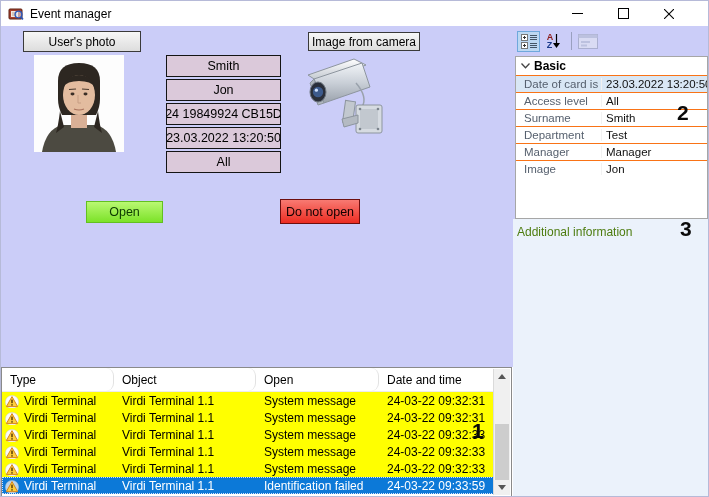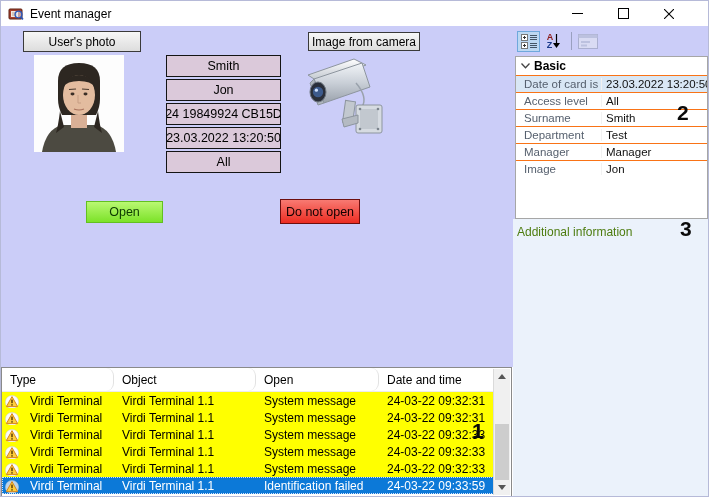--- a/index.html
+++ b/index.html
@@ -56,21 +56,21 @@
   
   .table{position:absolute;left:0;top:366px;width:511px;height:130px;background:#fff;
     border:1px solid #8a8a8a;box-sizing:border-box;}
   .thead{display:flex;height:23px;width:492px;border-bottom:1px solid #ececec;}
   .th{display:flex;align-items:center;padding-left:8px;border-right:1px solid #e2e2e2;box-sizing:border-box;white-space:nowrap;border-radius:8px;}
   .th1{width:112px}.th2{width:142px}.th3{width:123px}.th4{width:115px;border-right:none;}
   .tr{display:flex;height:17px;width:492px;align-items:center;}
   .tr.warn{background:#ffff00;}
   .tr.selrow{background:#0c79d8;color:#fff;outline:1px dotted #cfe0ff;outline-offset:-1px;}
   .td{box-sizing:border-box;padding-left:8px;white-space:nowrap;overflow:hidden;}
-  .td.type{width:112px;padding-left:28px;position:relative;}
+  .td.type{width:112px;padding-left:22px;position:relative;}
   .td.obj{width:142px}.td.evt{width:123px}.td.dt{width:115px}
   .warn-ico{position:absolute;left:3px;top:1px;width:14px;height:14px;}
   .vscroll{position:absolute;top:1px;right:1px;width:16px;bottom:1px;background:#f0f0f0;border-left:1px solid #dadada;}
   .sb-btn{position:absolute;left:0;right:0;height:15px;display:flex;align-items:center;justify-content:center;}
   .sb-up{top:0}.sb-down{bottom:0}
   .tri-up{width:0;height:0;border-left:4px solid transparent;border-right:4px solid transparent;border-bottom:5px solid #555;}
   .tri-down{width:0;height:0;border-left:4px solid transparent;border-right:4px solid transparent;border-top:5px solid #555;}
   .sb-thumb{position:absolute;left:1px;right:1px;top:55px;height:56px;background:#cdcdcd;}
   
   .ann{position:absolute;font-size:21px;font-weight:bold;color:#0a0a0a;z-index:60;line-height:1;}

